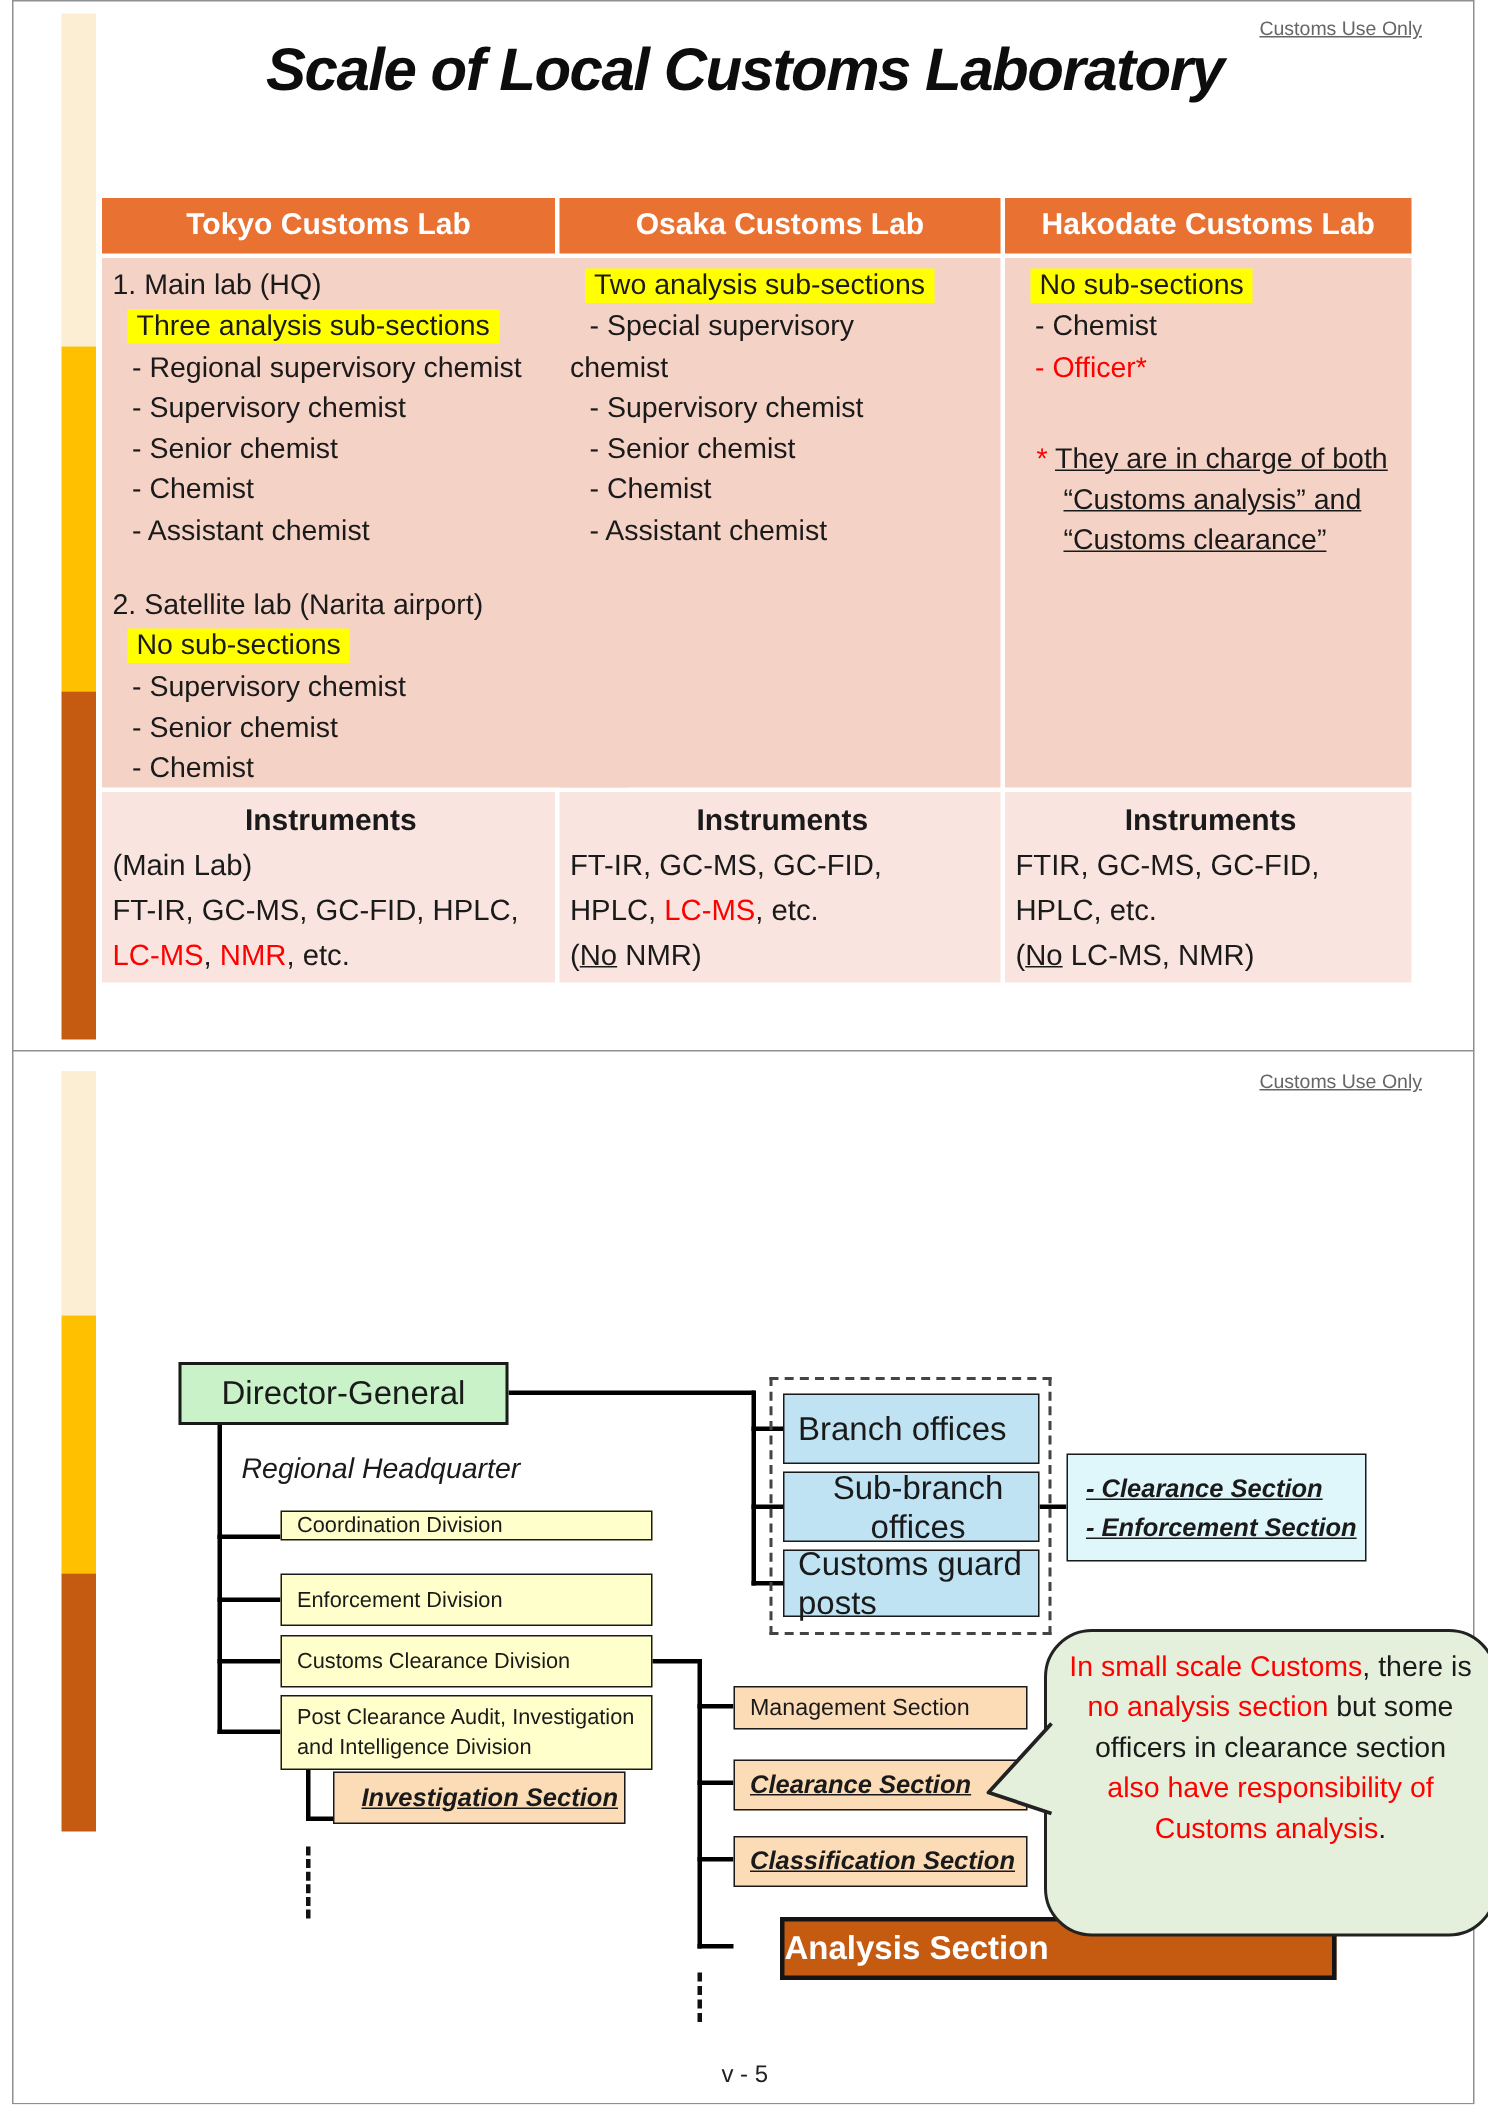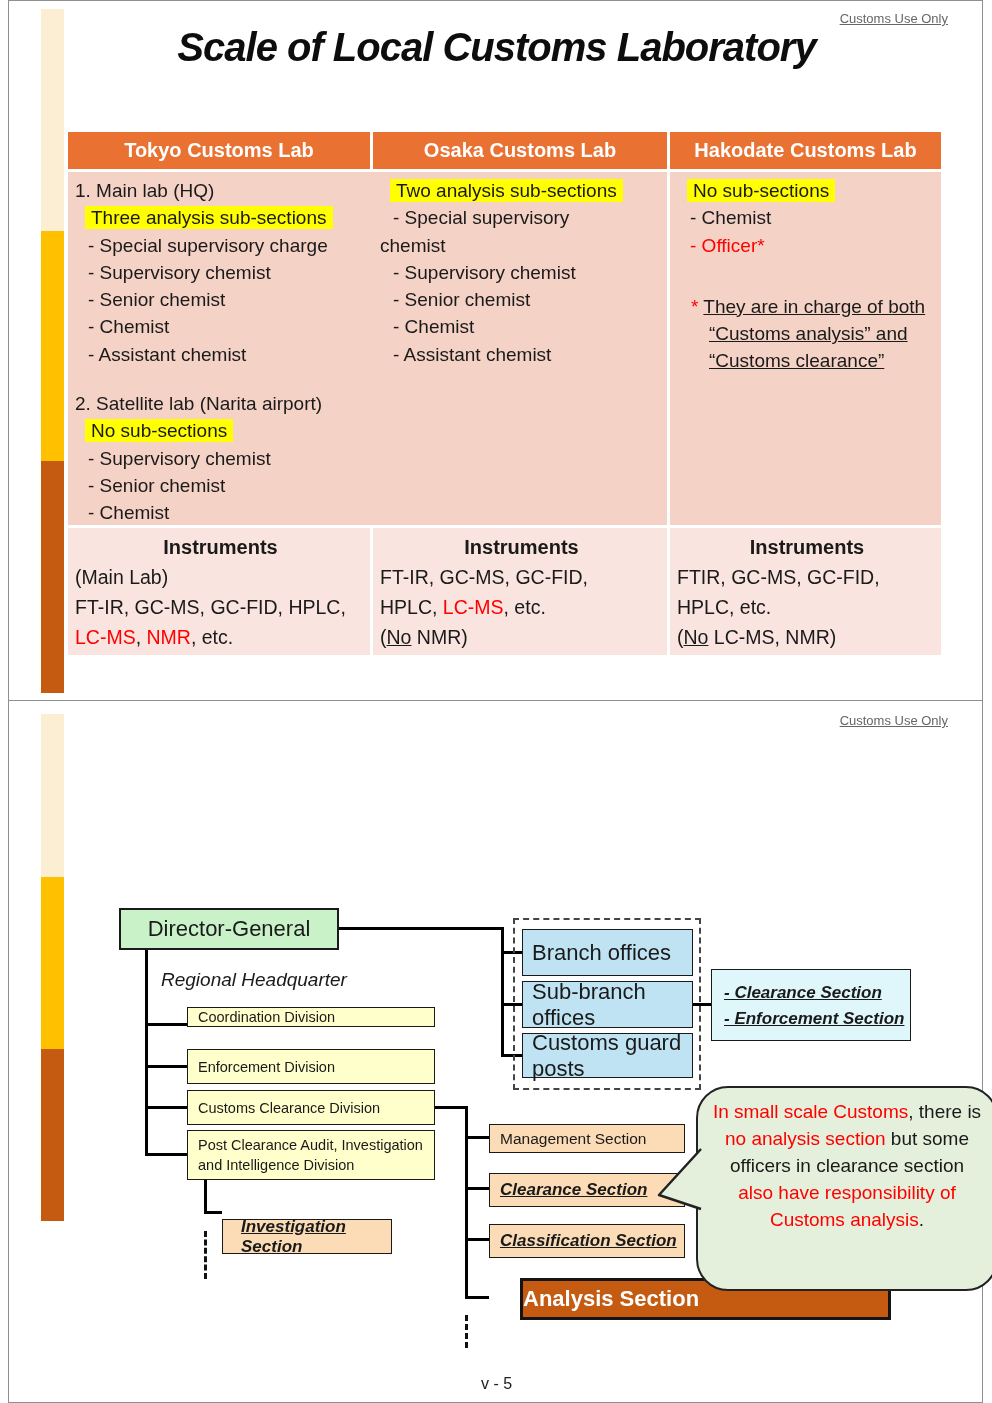--- a/index.html
+++ b/index.html
@@ -57,21 +57,21 @@
 
     <div class="abs slide-title" style="left:60px;top:24px;width:855px;font-size:40px;">Scale of Local Customs Laboratory</div>
 
     <div class="abs th" style="left:59px;top:131px;width:302px;height:37px;">Tokyo Customs Lab</div>
     <div class="abs th" style="left:364px;top:131px;width:294px;height:37px;">Osaka Customs Lab</div>
     <div class="abs th" style="left:661px;top:131px;width:271px;height:37px;">Hakodate Customs Lab</div>
 
     <div class="abs tbody-cell" style="left:59px;top:171px;width:351px;height:353px;">
       <div>1. Main lab (HQ)</div>
       <div class="hlpad"><span class="hl">Three analysis sub-sections</span></div>
-      <div class="ind">- Special supervisory charge</div>
+      <div class="ind">- Regional supervisory chemist</div>
       <div class="ind">- Supervisory chemist</div>
       <div class="ind">- Senior chemist</div>
       <div class="ind">- Chemist</div>
       <div class="ind">- Assistant chemist</div>
       <div class="spacer"></div>
       <div>2. Satellite lab (Narita airport)</div>
       <div class="hlpad"><span class="hl">No sub-sections</span></div>
       <div class="ind">- Supervisory chemist</div>
       <div class="ind">- Senior chemist</div>
       <div class="ind">- Chemist</div>
@@ -165,42 +165,42 @@
         <span>Customs Clearance Division</span>
       </div>
     <div class="obox yellowbox" style="left:178px;top:429px;width:248px;height:50px;border-width:1.5px;line-height:20px;">
         <span>Post Clearance Audit, Investigation and Intelligence Division</span>
       </div>
 
     <div class="abs" style="left:504px;top:217px;width:188px;height:172px;border:2px dashed #444;"></div>
     <div class="obox bluebox" style="left:513px;top:228px;width:171px;height:47px;border-width:1.5px;">
         <span>Branch offices</span>
       </div>
-    <div class="obox bluebox" style="left:513px;top:280px;width:171px;height:47px;border-width:1.5px;">
+    <div class="obox bluebox" style="left:513px;top:280px;width:171px;height:47px;border-width:1.5px;text-align:center;">
         <span>Sub-branch offices</span>
       </div>
     <div class="obox bluebox" style="left:513px;top:332px;width:171px;height:45px;border-width:1.5px;">
         <span>Customs guard posts</span>
       </div>
 
     <div class="obox cyanbox" style="left:702px;top:268px;width:200px;height:72px;border-width:1.5px;">
       <div class="u">- Clearance Section</div>
       <div class="u">- Enforcement Section</div>
     </div>
 
     <div class="obox tanbox" style="left:480px;top:423px;width:196px;height:29px;border-width:1.5px;padding-left:10px;font-size:15.5px;">
         <span>Management Section</span>
       </div>
     <div class="obox tanbox" style="left:480px;top:472px;width:196px;height:34px;border-width:1.5px;padding-left:10px;">
         <span class="sec-label">Clearance Section</span>
       </div>
     <div class="obox tanbox" style="left:480px;top:523px;width:196px;height:34px;border-width:1.5px;padding-left:10px;">
         <span class="sec-label">Classification Section</span>
       </div>
-    <div class="obox tanbox" style="left:213px;top:518px;width:170px;height:35px;border-width:1.5px;padding-left:18px;">
+    <div class="obox tanbox" style="left:213px;top:480px;width:195px;height:35px;border-width:1.5px;padding-left:18px;">
         <span class="sec-label">Investigation Section</span>
       </div>
 
     <div class="obox analysisbox" style="left:479px;top:577px;width:371px;height:42px;">Analysis Section</div>
 
     <div class="bubble" style="left:687px;top:385px;width:274px;height:181px;">
       <span class="red">In small scale Customs</span><span>, there is </span><span class="red">no analysis section</span><span> but some officers in clearance section </span><span class="red">also have responsibility of Customs analysis</span><span>.</span>
     </div>
     <svg class="abs" style="left:642px;top:430px;" width="60" height="90">
       <path d="M50,18 L8,64 L50,78" fill="#E5F0DC" stroke="#222" stroke-width="2.5" stroke-linejoin="round"></path>

